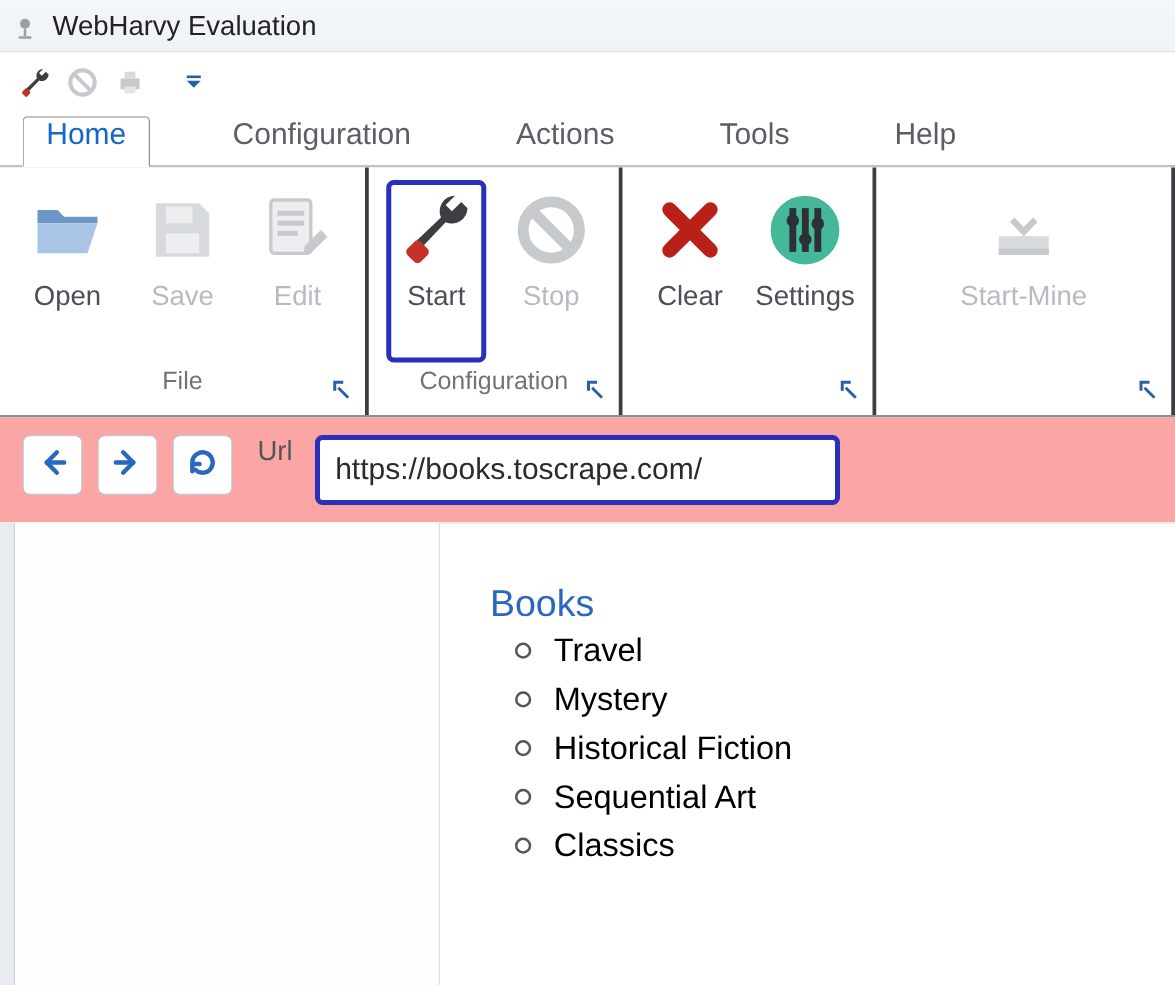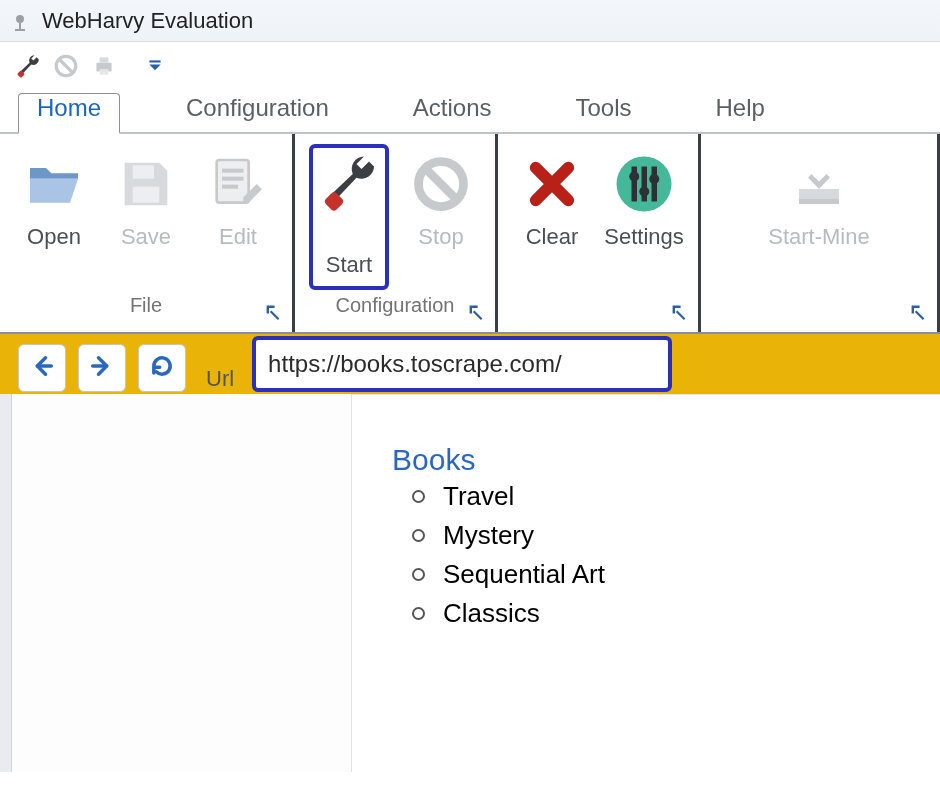--- a/index.html
+++ b/index.html
@@ -112,44 +112,43 @@
   .ribbon-btn .label {
     font-size: 22px;
     color: #4a4f54;
     text-align: center;
   }
   .ribbon-btn.disabled .label { color: #b7bbc0; }
   .ribbon-btn.highlighted {
     border: 4px solid #2a2fbc;
     border-radius: 6px;
     padding: 0 2px;
-    gap: 28px;
   }
   .ribbon-group-caption {
     text-align: center;
     font-size: 20px;
     color: #737373;
     padding: 4px 10px 2px 10px;
     position: relative;
     height: 36px;
   }
   .launcher {
     position:absolute;
     right:10px;
     bottom:6px;
     width:18px;height:18px;
     color:#2a5fa8;
   }
   
   .browser-bar {
     display: flex;
-    align-items: flex-end;
+    align-items: flex-start;
     gap: 12px;
-    padding: 2px 18px;
-    background:#eab308;
+    padding: 14px 18px;
+    background:#fca5a5;
   }
   .nav-btn {
     width: 48px; height: 48px;
     border: 1px solid #c2c7cc;
     border-radius: 6px;
     display:flex;align-items:center;justify-content:center;
     background:#fff;
     cursor:pointer;
   }
   .nav-btn svg { width: 28px; height: 28px; }
@@ -435,17 +434,18 @@
 </div>
 
 <div class="content">
   <div class="left-pane"></div>
   <div class="mid-pane"></div>
   <div class="page-pane">
     <div class="heading">Books</div>
     <ul>
       <li>Travel</li>
       <li>Mystery</li>
+      <li>Historical Fiction</li>
       <li>Sequential Art</li>
       <li>Classics</li>
     </ul>
   </div>
 </div>
 
 </body></html>

